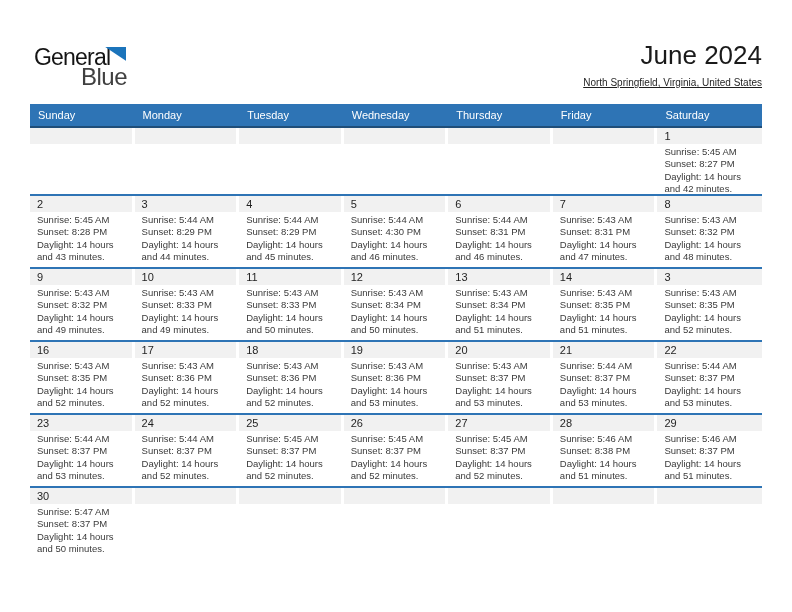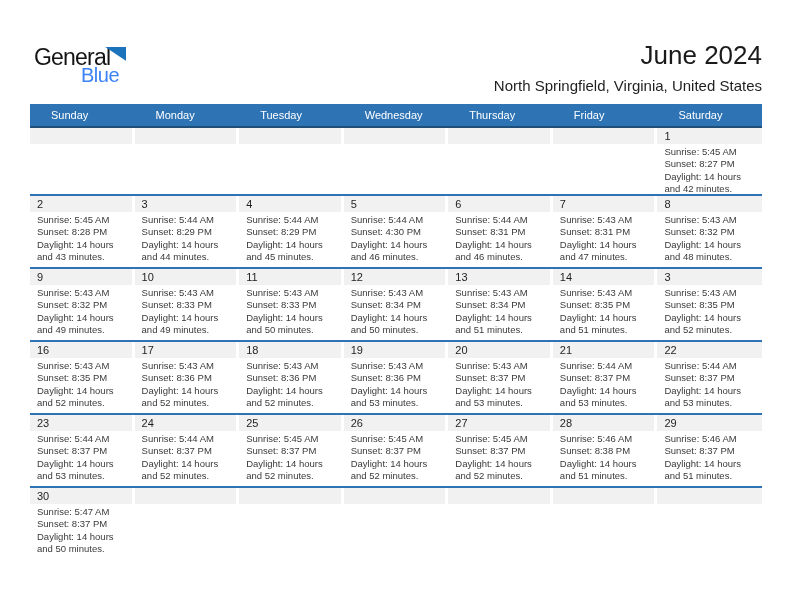--- a/index.html
+++ b/index.html
@@ -4,30 +4,30 @@
 <style>
   html,body { margin:0; padding:0; background:#ffffff; }
   body { width:792px; height:612px; font-family:"Liberation Sans", sans-serif; }
   .page { position:relative; width:792px; height:612px; overflow:hidden; background:#fff; }
 
   
   .logo { position:absolute; left:34px; top:46px; }
   .logo-row { display:flex; align-items:flex-start; }
   .logo-general { font-size:23px; color:#141414; letter-spacing:-0.8px; line-height:1; }
   .logo-tri { width:21px; height:14px; background:#1B74BB; clip-path:polygon(0 0,100% 0,100% 100%); margin-left:-5px; margin-top:1px; }
-  .logo-blue { font-size:20px; color:#3b82f6; letter-spacing:-0.5px; line-height:1; margin-top:-4px; margin-left:47px; }
+  .logo-blue { font-size:24px; color:#404040; letter-spacing:-0.5px; line-height:1; margin-top:-4px; margin-left:47px;text-align:right; }
 
   
   .title { position:absolute; top:40px; right:30px; font-size:26px; color:#1a1a1a; text-align:left; }
-  .subtitle { position:absolute; top:77px; right:30px; font-size:15px; color:#1f1f1f; text-align:center; }
+  .subtitle { position:absolute; top:77px; right:30px; font-size:10px; color:#1f1f1f; text-align:center;text-decoration:underline; }
 
   
   .calendar { position:absolute; left:30px; top:104px; width:732px; }
   .weekday-row { display:grid; grid-template-columns:repeat(7,1fr); background:#2E74B5; border-bottom:2px solid #1F4E79; height:22px; align-items:center; }
-  .weekday-cell { color:#ffffff; font-size:11px; padding-left:21px; overflow:hidden; white-space:nowrap; }
+  .weekday-cell { color:#ffffff; font-size:11px; padding-left:8px; overflow:hidden; white-space:nowrap; }
   .week { display:grid; grid-template-columns:repeat(7,1fr); height:71px; }
   .week:not(:first-child) { border-top:2px solid #2E74B5; }
   .week:first-child { height:66px; }
   .cell { overflow:hidden; }
   .band { height:16px; background:#F1F1F1; margin-right:3px; font-size:11px; color:#1f1f1f; padding:2px 0 0 7px; box-sizing:border-box; line-height:13px; }
   .cell:nth-child(7) .band { margin-right:0; }
   .details { padding:2px 2px 16px 7px; font-size:9.5px; line-height:12.4px; color:#3a3a3a; }
   .details div { white-space:nowrap; }
 </style>
 </head>

